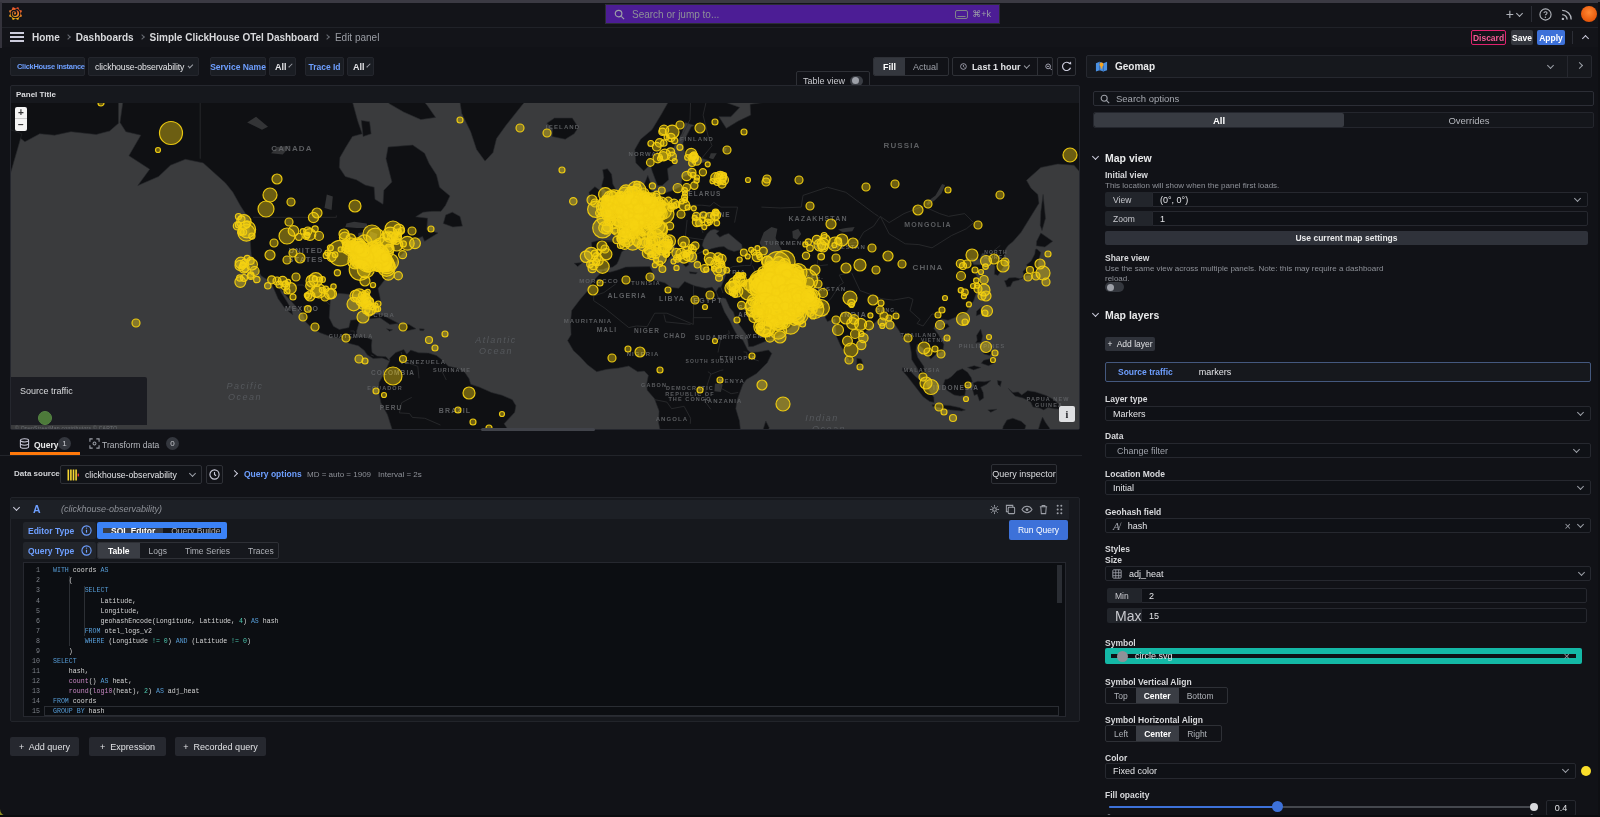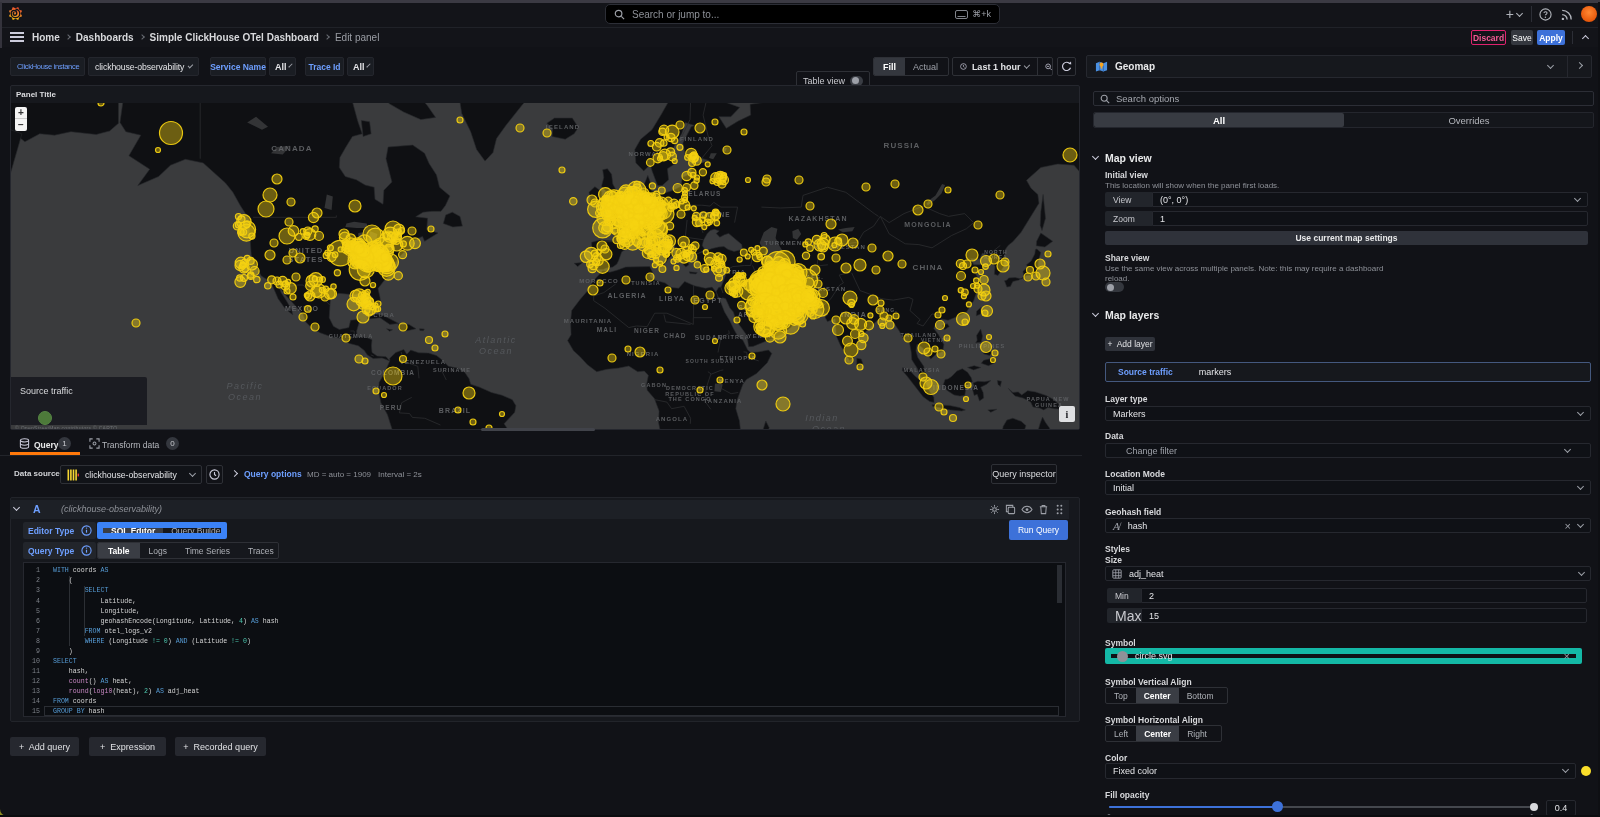--- a/index.html
+++ b/index.html
@@ -26,21 +26,21 @@
  <defs>
       <linearGradient id="glogo" x1="0.2" y1="1" x2="0.5" y2="0">
         <stop offset="0" stop-color="#fbcb0a"></stop>
         <stop offset="0.55" stop-color="#f8852c"></stop>
         <stop offset="1" stop-color="#ed4c2b"></stop>
       </linearGradient>
     </defs>
  <path fill="url(#glogo)" d="M10.9 1.0L12.0 4.0L15.0 5.1L13.6 8.0L15.0 10.9L12.0 12.0L10.9 15.0L8.0 13.6L5.1 15.0L4.0 12.0L1.0 10.9L2.4 8.0L1.0 5.1L4.0 4.0L5.1 1.0L8.0 2.4Z"></path>
  <path fill="none" stroke="#131419" stroke-width="1.6" d="M8 3.4c2.6 0 4.6 2 4.6 4.6 0 2.6-2 4.6-4.6 4.6-2.6 0-4.6-2-4.6-4.6 0-1.8 1.3-3.2 3-3.2 1.7 0 2.9 1.3 2.9 2.9 0 1.2-.9 2.1-2 2.1-1 0-1.7-.7-1.7-1.6 0-.8.6-1.4 1.3-1.4"></path>
 </svg>
-<div class="abs flex" style="left:605px;top:4px;width:395px;height:20px;background:#000000;border:1px solid #2c2e36;border-radius:5px;padding:0 8px">
+<div class="abs flex" style="left:605px;top:4px;width:395px;height:20px;background:#4c1d95;border:1px solid #2c2e36;border-radius:0;padding:0 8px">
  <svg width="11" height="11" viewBox="0 0 12 12">
       <circle cx="5" cy="5" r="3.6" fill="none" stroke="#9da0a8" stroke-width="1.3"></circle>
       <path d="M8 8l3 3" stroke="#9da0a8" stroke-width="1.3"></path>
     </svg>
  <span class="sec" style="font-size:10px;margin-left:7px">Search or jump to...</span>
  <span style="margin-left:auto;display:flex;align-items:center;gap:4px">
   <svg width="13" height="9" viewBox="0 0 13 9">
         <rect x="0.5" y="0.5" width="12" height="8" rx="1.5" fill="none" stroke="#80838b"></rect>
         <path d="M2.5 6.5h8" stroke="#80838b"></path>
       </svg>
@@ -70,27 +70,27 @@
 <div class="abs flex" style="left:32px;top:31px;height:12px;gap:6px;font-size:10px">
  <span class="bold" style="color:#d8d9dc">Home</span>
     <span class="chevr" style="width:4px;height:4px;border-color:#6a6d74"></span>
  <span class="bold" style="color:#d8d9dc">Dashboards</span>
     <span class="chevr" style="width:4px;height:4px;border-color:#6a6d74"></span>
  <span class="bold" style="color:#d8d9dc">Simple ClickHouse OTel Dashboard</span>
     <span class="chevr" style="width:4px;height:4px;border-color:#6a6d74"></span>
  <span style="color:#9a9da4">Edit panel</span>
 </div>
 <div class="abs flex" style="left:1471px;top:30px;height:15px;width:35px;border:1px solid #e0226e;border-radius:2px;color:#f45a94;font-size:8.5px;font-weight:bold;justify-content:center">Discard</div>
-<div class="abs flex" style="left:1511px;top:30px;height:15px;width:22px;background:#34373e;border-radius:2px;color:#fff;font-size:8.5px;font-weight:normal;justify-content:center">Save</div>
+<div class="abs flex" style="left:1511px;top:30px;height:15px;width:22px;background:#34373e;border-radius:2px;color:#fff;font-size:8.5px;font-weight:bold;justify-content:center">Save</div>
 <div class="abs flex" style="left:1537px;top:30px;height:15px;width:28px;background:#3d71d9;border-radius:2px;color:#fff;font-size:8.5px;font-weight:bold;justify-content:center">Apply</div>
 <div class="abs" style="left:1572px;top:31px;width:1px;height:13px;background:#2c2e36"></div>
 <span class="abs chev" style="left:1583px;top:36px;transform:rotate(225deg);border-color:#ccccdc"></span>
 
 <div class="abs flex lblbox" style="left:10px;top:57px;width:75px;height:19px;border-radius:2px;background:#1a1d23;border:1px solid #24262d">
-    <span class="blue" style="font-size:7.5px;font-weight:normal;margin-left:-2px;letter-spacing:-0.3px">ClickHouse instance</span>
+    <span class="blue" style="font-size:7.5px;font-weight:bold;margin-left:-2px;letter-spacing:-0.3px">ClickHouse instance</span>
   </div>
 <div class="abs flex" style="left:88px;top:57px;width:111px;height:19px;background:#1a1d23;border:1px solid #24262d;border-radius:2px;padding:0 6px">
     <span style="color:#e3e4e7;font-size:8.7px;letter-spacing:-0.1px">clickhouse-observability</span>
     <span class="chev" style="margin-left:5px;margin-top:-3px"></span>
   </div>
 <div class="abs flex lblbox" style="left:210px;top:57px;width:56px;height:19px;border-radius:2px;background:#1a1d23;border:1px solid #24262d;justify-content:center;padding:0">
     <span class="blue" style="font-size:8.5px;font-weight:bold">Service Name</span>
   </div>
 <div class="abs flex" style="left:269px;top:57px;width:27px;height:19px;background:#1a1d23;border:1px solid #24262d;border-radius:2px;padding:0 5px">
     <span class="bold" style="color:#e3e4e7;font-size:9px">All</span>
@@ -1725,21 +1725,21 @@
 <div class="abs flex" style="left:1105px;top:362px;width:486px;height:20px;background:#16181d;border:1px solid #44587e;border-radius:2px">
  <span class="blue" style="font-size:8.5px;font-weight:bold;margin-left:12px">Source traffic</span>
  <span style="margin-left:26px;color:#e3e4e7;font-size:9px">markers</span>
 </div>
 <span class="abs bold" style="left:1105px;top:394px;color:#d8d9dc;font-size:8.5px">Layer type</span>
 <div class="abs flex" style="left:1105px;top:406px;width:486px;height:15px;background:#0f1116;border:1px solid #26282f;border-radius:2px;padding:0 7px">
     <span style="color:#e3e4e7;font-size:9px">Markers</span>
     <span class="chev" style="margin-left:auto;margin-top:-3px"></span>
   </div>
 <span class="abs bold" style="left:1105px;top:431px;color:#d8d9dc;font-size:8.5px">Data</span>
-<div class="abs flex" style="left:1105px;top:443px;width:486px;height:15px;background:#0f1116;border:1px solid #26282f;border-radius:2px;padding:0 20px">
+<div class="abs flex" style="left:1105px;top:443px;width:486px;height:15px;background:#0f1116;border:1px solid #26282f;border-radius:2px;padding:0 11px">
     <span style="color:#9da0a8;font-size:9px">Change filter</span>
     <span class="chev" style="margin-left:auto;margin-top:-3px"></span>
   </div>
 <span class="abs bold" style="left:1105px;top:469px;color:#d8d9dc;font-size:8.5px">Location Mode</span>
 <div class="abs flex" style="left:1105px;top:480px;width:486px;height:15px;background:#0f1116;border:1px solid #26282f;border-radius:2px;padding:0 7px">
     <span style="color:#e3e4e7;font-size:9px">Initial</span>
     <span class="chev" style="margin-left:auto;margin-top:-3px"></span>
   </div>
 <span class="abs bold" style="left:1105px;top:507px;color:#d8d9dc;font-size:8.5px">Geohash field</span>
 <div class="abs flex" style="left:1105px;top:518px;width:486px;height:15px;background:#0f1116;border:1px solid #26282f;border-radius:2px;padding:0 7px">

